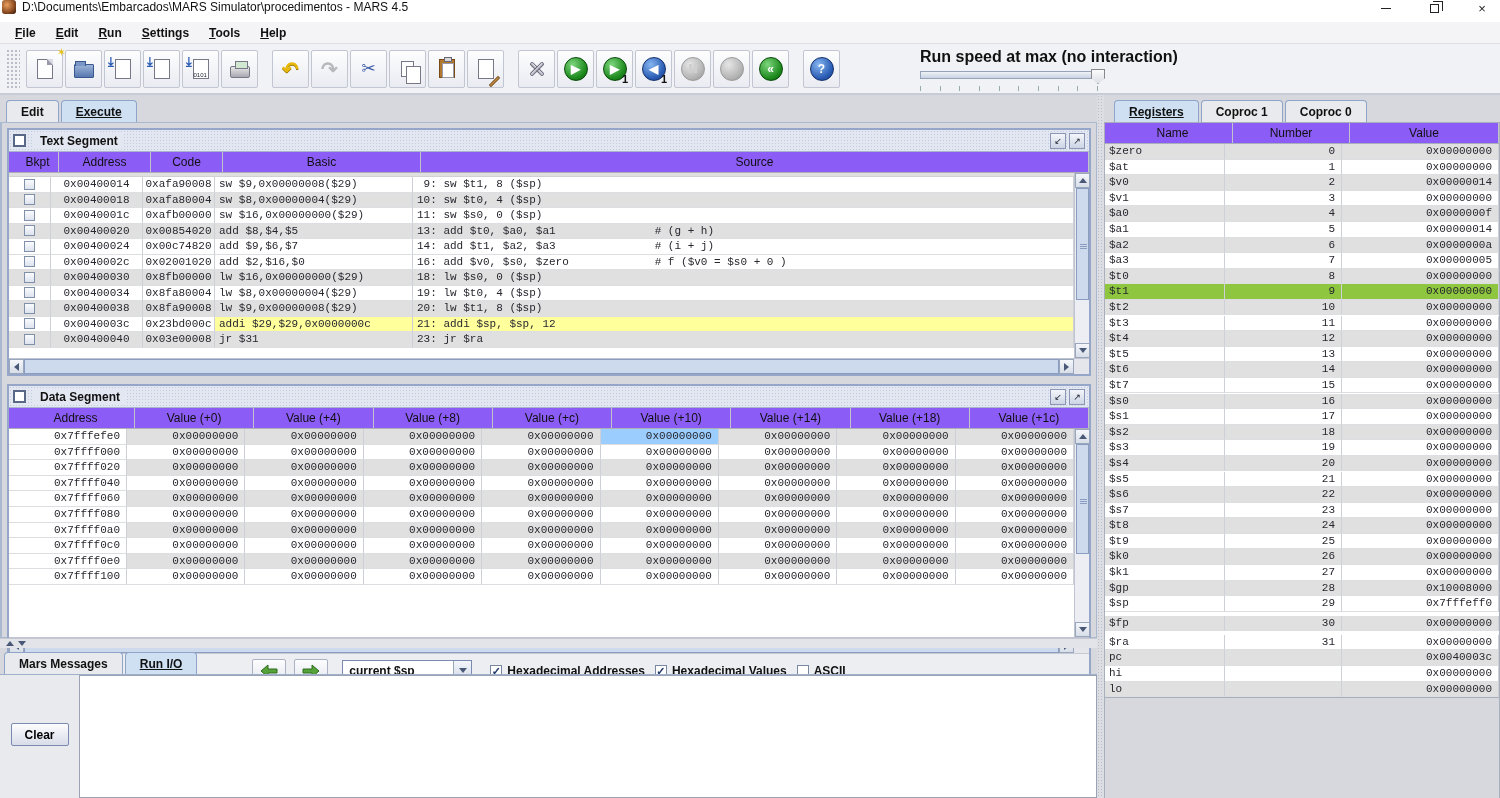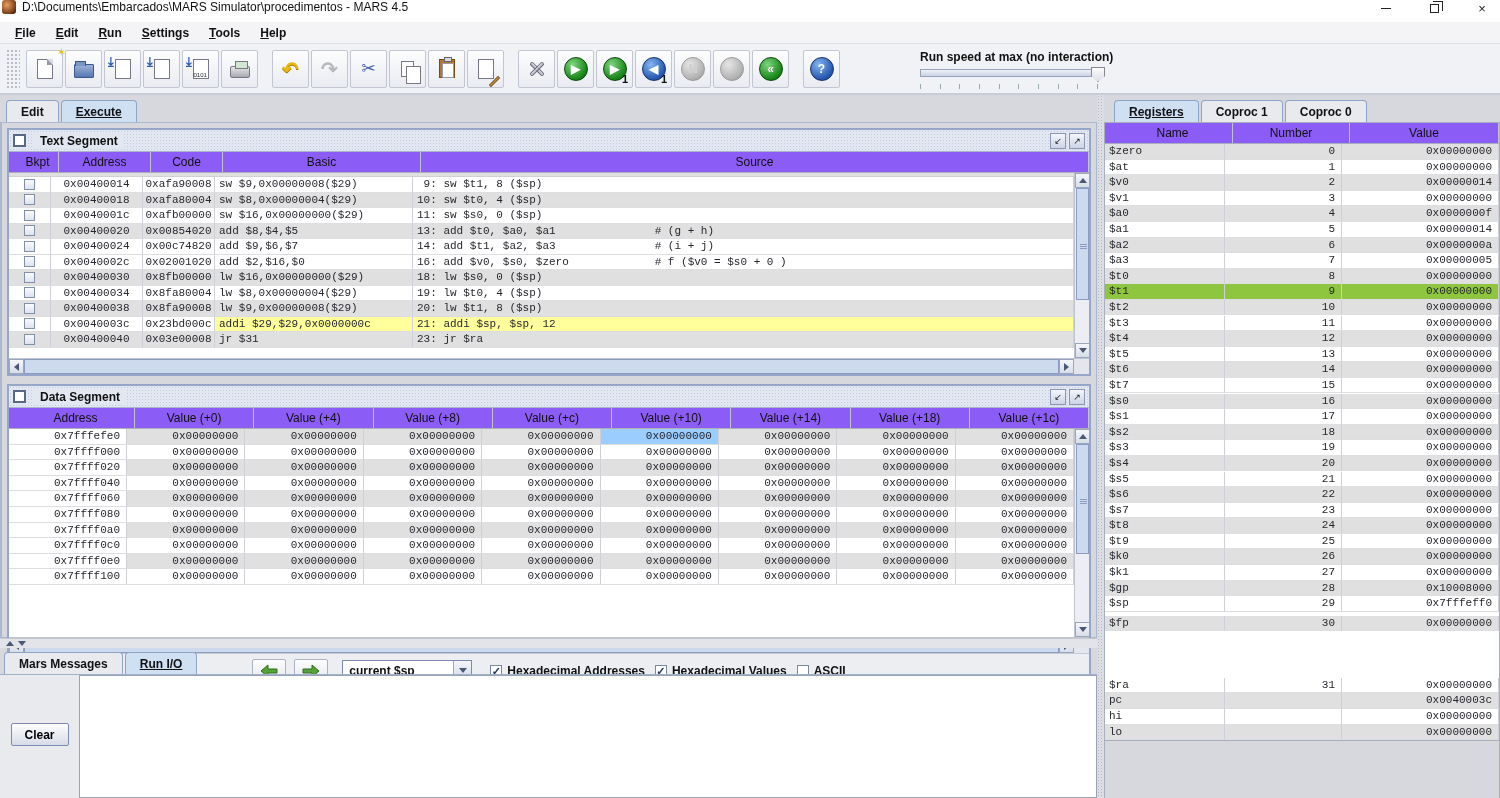--- a/index.html
+++ b/index.html
@@ -51,21 +51,21 @@
   .paste-ic::after { content:""; position:absolute; left:4px; top:-3px; width:6px; height:3px; background:#d8d8d8; border:1px solid #667; }
   .pencil { position:absolute; right:2px; bottom:4px; width:13px; height:3px; background:linear-gradient(#e8a83c,#b07018); border:1px solid #7a4a10; transform:rotate(-45deg); }
   .tools-ic { position:relative; width:22px; height:22px; }
   .tools-ic .bar1, .tools-ic .bar2 { position:absolute; left:2px; top:9px; width:18px; height:4px; background:linear-gradient(#f0f0f4,#9aa0ac); border:1px solid #667; border-radius:2px; }
   .bar1 { transform:rotate(45deg); }
   .bar2 { transform:rotate(-45deg); }
   .pause-bars { display:flex; gap:2px; }
   .pause-bars i { width:3px; height:9px; background:#cfcfcf; display:block; }
 
   .runspeed { margin-left:66px; display:flex; flex-direction:column; padding-top:2px; }
-  .runspeed-label { font-weight:bold; font-size:12px; margin-bottom:3px; }
+  .runspeed-label { font-weight:bold; font-size:16px; margin-bottom:3px; }
   .slider { position:relative; width:185px; height:14px; }
   .slider-track { position:absolute; left:0; top:2px; width:178px; height:8px; background:linear-gradient(#eef2f8,#c9d3e4); border:1px solid #97a3ba; }
   .slider-thumb { position:absolute; right:0; top:0; width:14px; height:15px; background:linear-gradient(#fbfbfc,#dcdfe6); border:1px solid #888; clip-path:polygon(0 0,100% 0,100% 62%,50% 100%,0 62%); }
   .slider-ticks { display:flex; width:178px; justify-content:space-between; margin-top:3px; }
   .slider-ticks i { width:1px; height:5px; background:#9aa; display:block; }
 
   
   .main { flex:1; display:flex; min-height:0; }
   .left-col { width:1097px; display:flex; flex-direction:column; min-height:0; }
   .v-splitter { width:7px; background:#dcdee4; background-image:radial-gradient(#b9bdc9 1px, transparent 1px); background-size:3px 3px; }
@@ -780,21 +780,21 @@
           <div class="trow reg-grid" style="height: 15.6px;">
             <div class="cell lft mono">$sp</div>
             <div class="cell rgt mono">29</div>
             <div class="cell rgt mono">0x7fffeff0</div>
           </div>
           <div class="trow reg-grid alt" style="height: 23px;">
             <div class="cell lft mono">$fp</div>
             <div class="cell rgt mono">30</div>
             <div class="cell rgt mono">0x00000000</div>
           </div>
-          <div class="trow reg-grid" style="height: 15.6px; margin-top: 43px;">
+          <div class="trow reg-grid" style="height: 15.6px;">
             <div class="cell lft mono">$ra</div>
             <div class="cell rgt mono">31</div>
             <div class="cell rgt mono">0x00000000</div>
           </div>
           <div class="trow reg-grid alt" style="height: 15.6px;">
             <div class="cell lft mono">pc</div>
             <div class="cell rgt mono"></div>
             <div class="cell rgt mono">0x0040003c</div>
           </div>
           <div class="trow reg-grid" style="height: 15.6px;">

